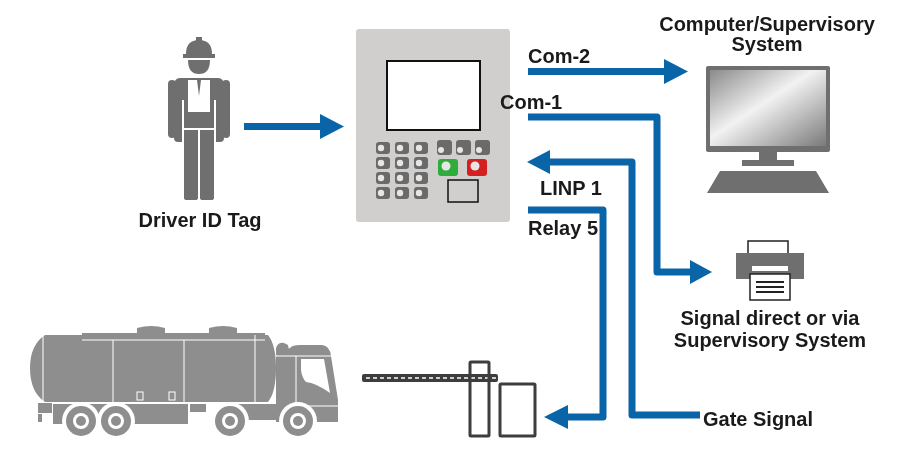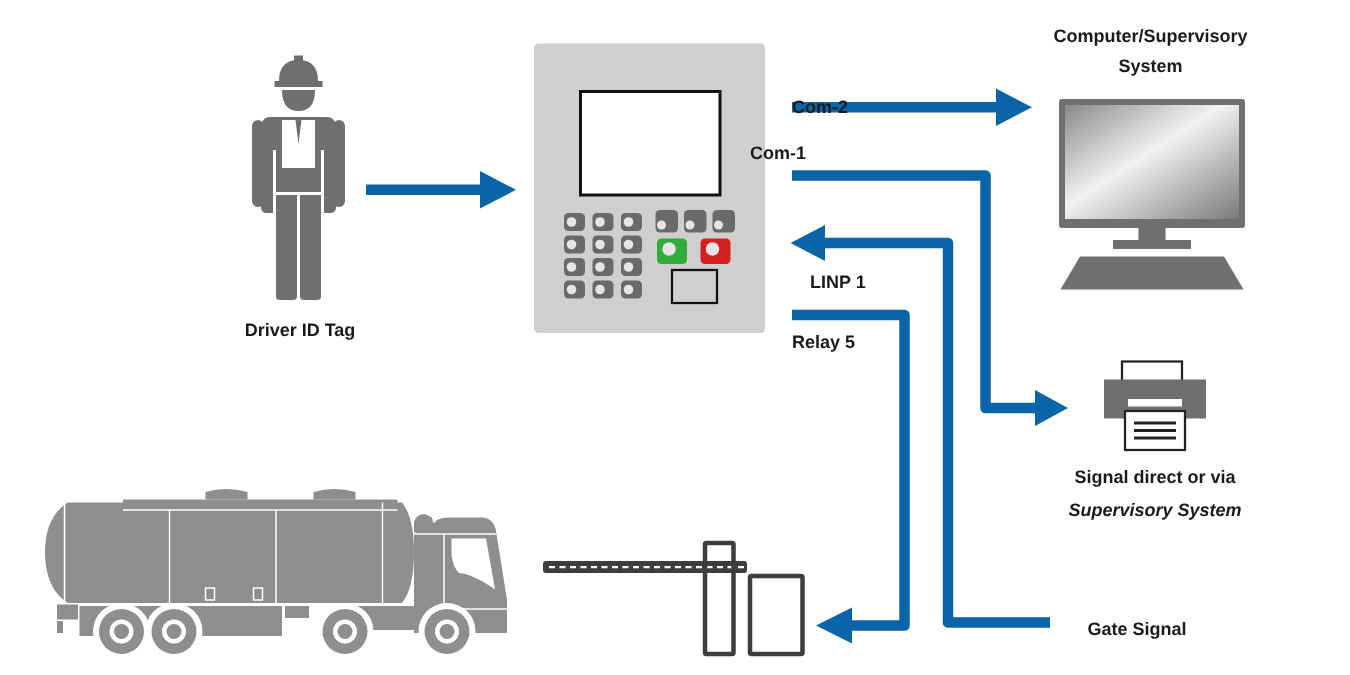--- a/index.html
+++ b/index.html
@@ -1,18 +1,18 @@
 <!DOCTYPE html>
 <html><head>
 <meta charset="utf-8">
 <style>
   html, body { margin:0; padding:0; background:#ffffff; }
   body { width:900px; height:450px; position:relative; overflow:hidden; font-family:"Liberation Sans", sans-serif; }
   svg.canvas { position:absolute; left:0; top:0; }
-  .lbl { position:absolute; font-family:"Liberation Sans", sans-serif; font-weight:bold; color:#1a1a1a; font-size:12px; line-height:20px; white-space:nowrap; }
+  .lbl { position:absolute; font-family:"Liberation Sans", sans-serif; font-weight:bold; color:#1a1a1a; font-size:20px; line-height:20px; white-space:nowrap; }
   .center { text-align:center; }
 </style>
 </head>
 <body>
 
 <svg class="canvas" width="900" height="450" viewBox="0 0 900 450">
 
   <g fill="#6f6f6f">
 
     <path d="M186 54 Q186 40 199 40 Q212 40 212 54 L215 54 L215 58 L183 58 L183 54 Z"></path>
@@ -220,30 +220,30 @@
     <line x1="366" y1="378" x2="496" y2="378" stroke="#ffffff" stroke-width="1.5" stroke-dasharray="4,3"></line>
     <rect x="470" y="362" width="19" height="74" rx="1" fill="none" stroke="#3d3d3d" stroke-width="3"></rect>
     <rect x="500" y="384" width="35" height="52" rx="1" fill="none" stroke="#3d3d3d" stroke-width="3"></rect>
   </g>
 </svg>
 
 <div class="lbl center" style="left:120px; top:210px; width:160px;">
   <div>Driver ID Tag</div>
 </div>
 
-<div class="lbl" style="left:528px; top:61px;">Com-2</div>
+<div class="lbl" style="left:528px; top:46px;">Com-2</div>
 <div class="lbl" style="left:500px; top:92px;">Com-1</div>
 <div class="lbl" style="left:540px; top:178px;">LINP 1</div>
 <div class="lbl" style="left:528px; top:218px;">Relay 5</div>
 
 <div class="lbl center" style="left:657px; top:14px; width:220px;">
   <div>Computer/Supervisory</div>
   <div>System</div>
 </div>
 
 <div class="lbl center" style="left:660px; top:308px; width:220px;">
   <div>Signal direct or via</div>
-  <div style="margin-top:2px;font-style:italic;">Supervisory System</div>
+  <div style="margin-top:2px;">Supervisory System</div>
 </div>
 
 <div class="lbl center" style="left:668px; top:398px; width:180px;">
   <div style="margin-top:11px;">Gate Signal</div>
 </div>
 
 </body></html>

